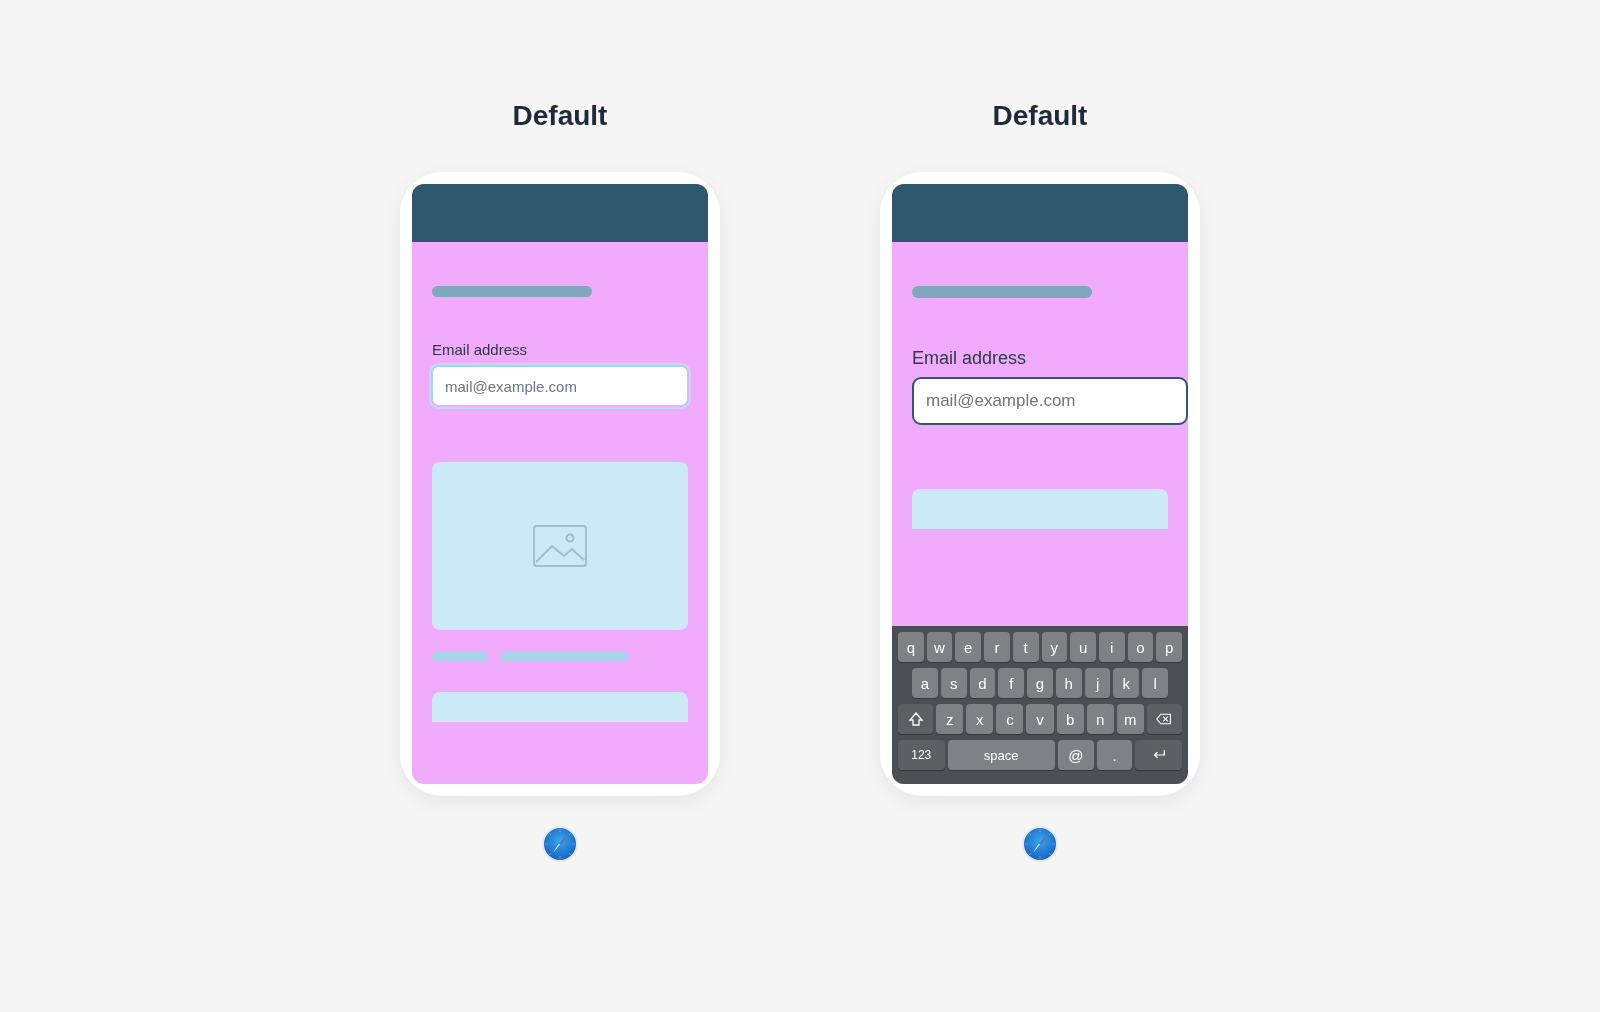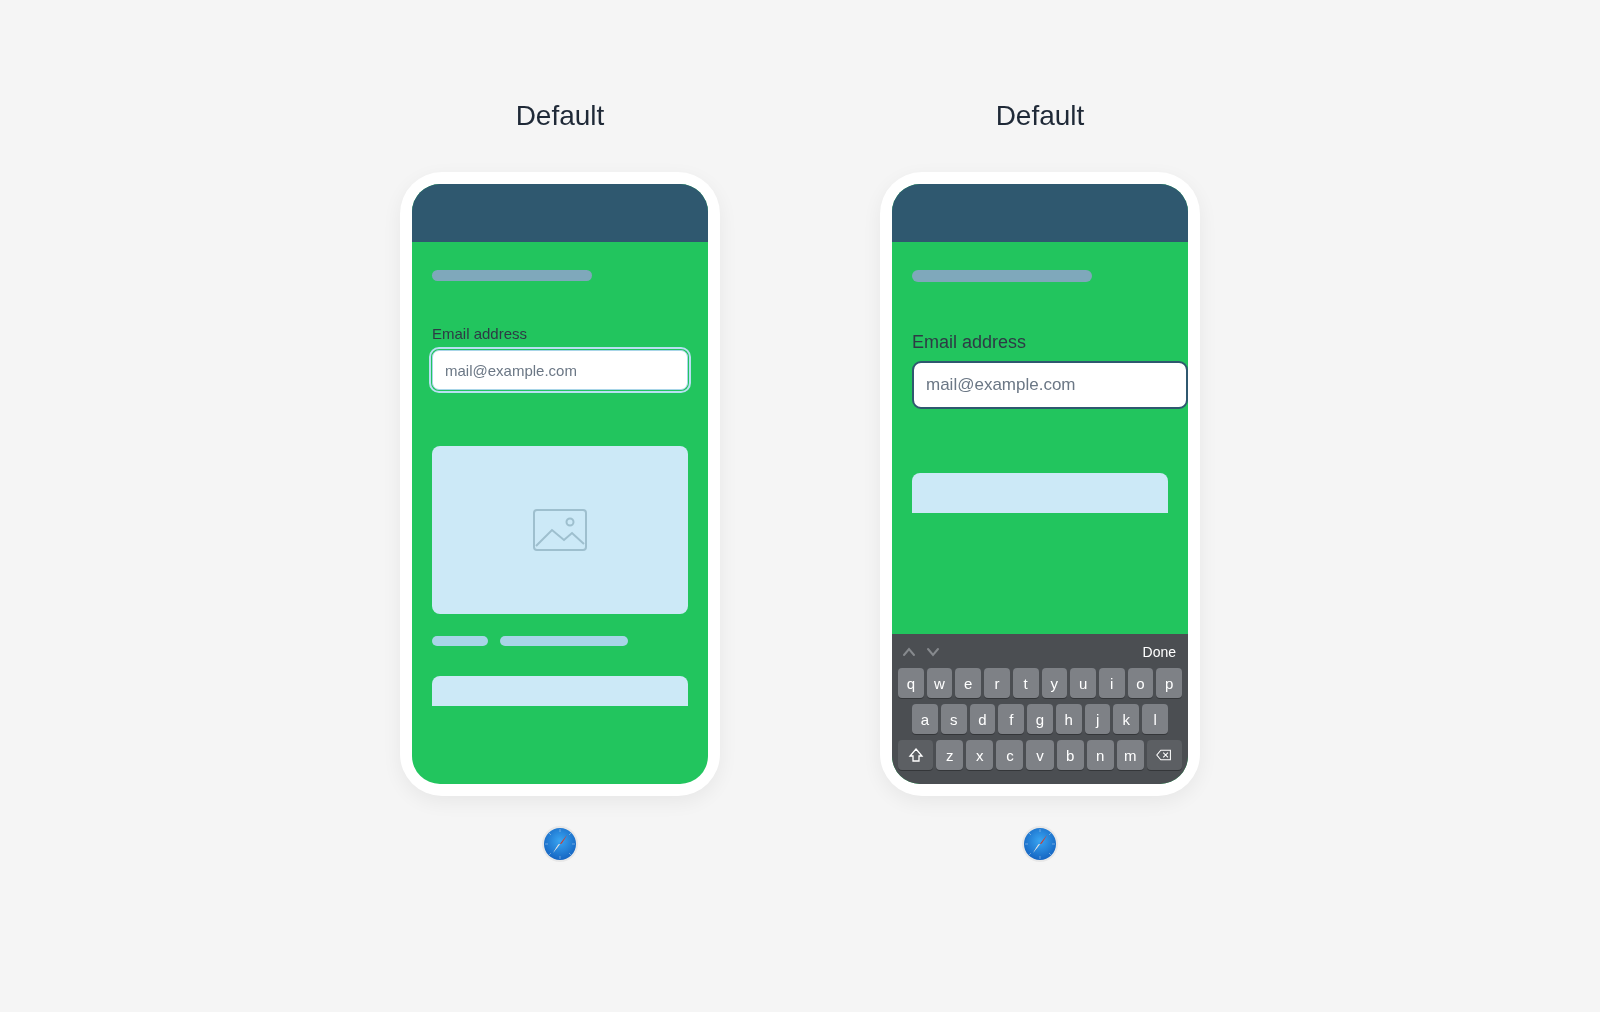--- a/index.html
+++ b/index.html
@@ -19,40 +19,41 @@
 }
 .column {
   display: flex;
   flex-direction: column;
   align-items: center;
 }
 .title {
   font-size: 28px;
   color: #1F2937;
   margin-bottom: 40px;
-  font-weight: 400;
+  font-weight: 700;
 }
 .phone-frame {
   width: 320px;
   height: 624px;
   background: #fff;
   border-radius: 42px;
   padding: 12px;
   box-shadow: 0 6px 20px rgba(0,0,0,0.06);
   position: relative;
 }
 .phone-screen {
   width: 100%;
   height: 100%;
-  background: #22c55e;
-  border-radius: 28px;
+  background: #f0abfc;
+  border-radius: 12px;
   overflow: hidden;
   position: relative;
   display: flex;
   flex-direction: column;
+  gap: 16px;
 }
 .status-bar {
   height: 58px;
   background: #2F586F;
 }
 .content {
   padding: 28px 20px 0 20px;
   flex: 1;
 }
 .text-bar {
@@ -263,35 +264,20 @@
         <div class="status-bar"></div>
         <div class="content">
           <div class="text-bar" style="width:180px;height:12px;margin-bottom:50px"></div>
           <div class="label label-focused">Email address</div>
           <div class="input input-focused">
             <span>mail@example.com</span>
           </div>
           <div class="image-placeholder image-placeholder-focused"></div>
         </div>
         <div class="keyboard">
-          <div class="kb-toolbar">
-            <div class="kb-nav">
-              <span class="kb-chevron">
-                <svg width="14" height="10" viewBox="0 0 14 10">
-                    <path d="M2 8 L7 2 L12 8" stroke="#86898D" stroke-width="2" fill="none" stroke-linecap="round"></path>
-                  </svg>
-              </span>
-              <span class="kb-chevron">
-                <svg width="14" height="10" viewBox="0 0 14 10">
-                    <path d="M2 2 L7 8 L12 2" stroke="#86898D" stroke-width="2" fill="none" stroke-linecap="round"></path>
-                  </svg>
-              </span>
-            </div>
-            <div class="kb-done">Done</div>
-          </div>
           <div class="kb-row kb-row1" id="kbrow1">
               <div class="kb-key">q</div>
               <div class="kb-key">w</div>
               <div class="kb-key">e</div>
               <div class="kb-key">r</div>
               <div class="kb-key">t</div>
               <div class="kb-key">y</div>
               <div class="kb-key">u</div>
               <div class="kb-key">i</div>
               <div class="kb-key">o</div>
@@ -312,20 +298,31 @@
             <div class="kb-key kb-key-dark kb-key-wide">
               <svg class="shift-icon" viewBox="0 0 16 16">
                   <path d="M8 2 L14 9 L11 9 L11 14 L5 14 L5 9 L2 9 Z" fill="none" stroke="#fff" stroke-width="1.3"></path>
                 </svg>
             </div>
             <div id="kbrow3-inner" style="display:contents"><div class="kb-key">z</div><div class="kb-key">x</div><div class="kb-key">c</div><div class="kb-key">v</div><div class="kb-key">b</div><div class="kb-key">n</div><div class="kb-key">m</div></div>
             <div class="kb-key kb-key-dark kb-key-wide">
               <svg class="backspace-icon" viewBox="0 0 20 16">
                   <path d="M6 2 L18 2 L18 14 L6 14 L1 8 Z" fill="none" stroke="#fff" stroke-width="1.3"></path>
                   <path d="M9 5 L15 11 M15 5 L9 11" stroke="#fff" stroke-width="1.3"></path>
+                </svg>
+            </div>
+          </div>
+          <div class="kb-row kb-row4">
+            <div class="kb-key kb-key-dark kb-key-sym">123</div>
+            <div class="kb-key kb-key-space">space</div>
+            <div class="kb-key" style="flex:1">@</div>
+            <div class="kb-key" style="flex:1">.</div>
+            <div class="kb-key kb-key-dark kb-key-sym">
+              <svg class="return-icon" viewBox="0 0 18 14">
+                  <path d="M15 2 L15 7 L4 7 M4 7 L7 4 M4 7 L7 10" fill="none" stroke="#fff" stroke-width="1.4" stroke-linecap="round" stroke-linejoin="round"></path>
                 </svg>
             </div>
           </div>
         </div>
       </div>
     </div>
     <div class="browser-icon">
       <svg class="safari-svg" viewBox="0 0 40 40">
         <defs>
           <radialGradient id="g2" cx="50%" cy="40%" r="60%">

